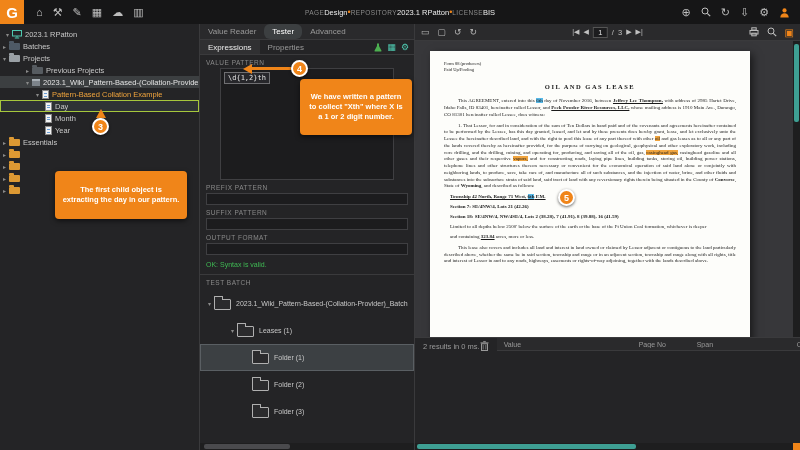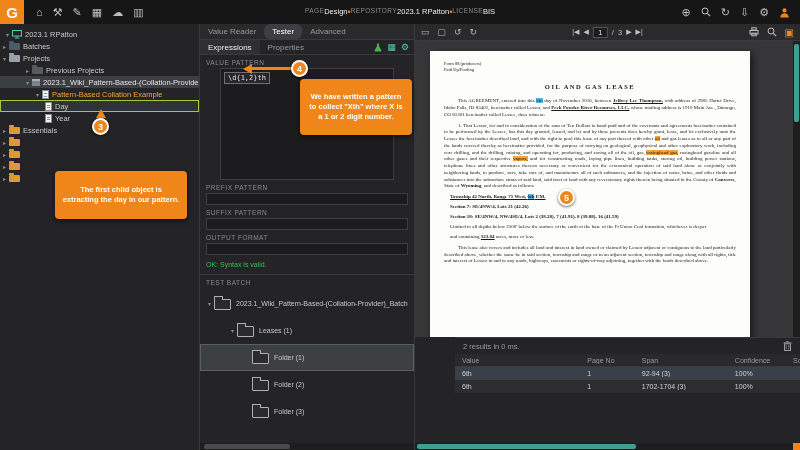--- a/index.html
+++ b/index.html
@@ -4,21 +4,21 @@
 <style>
   *{margin:0;padding:0;box-sizing:border-box;}
   html,body{width:800px;height:450px;overflow:hidden;background:#161617;font-family:"Liberation Sans",sans-serif;}
   .app{position:relative;width:800px;height:450px;background:#242426;color:#c8c8c8;font-size:8px;overflow:hidden;}
 
   
   .topbar{position:absolute;top:0;left:0;width:800px;height:24px;background:#161617;display:flex;align-items:center;z-index:6;}
   .logo{width:24px;height:24px;background:#f08519;color:#fff;font-weight:bold;font-size:15px;display:flex;align-items:center;justify-content:center;cursor:pointer;}
   .tb-icons{display:flex;gap:10px;margin-left:12px;color:#bdbdbd;font-size:11px;align-items:center;}
   .tb-icons span{cursor:pointer;}
-  .tb-crumbs{position:absolute;left:50%;transform:translateX(-50%);display:flex;white-space:nowrap;}
+  .tb-crumbs{position:absolute;left:50%;transform:translateX(-50%);display:flex;align-items:center;white-space:nowrap;}
   .crumb-label{color:#8a8a8a;font-size:6.5px;letter-spacing:.4px;}
   .crumb-value{color:#ececec;font-size:7.5px;}
   .dot{color:#f08519;font-size:9px;}
   .tb-right{margin-left:auto;display:flex;gap:10px;align-items:center;margin-right:10px;color:#bdbdbd;font-size:11px;}
   .tb-right span{cursor:pointer;display:flex;align-items:center;}
 
   
   .sidebar{position:absolute;top:24px;left:0;width:200px;height:426px;background:#242426;border-right:1px solid #3a3a3c;overflow:hidden;}
   .tree{padding-top:4px;}
   .trow{display:flex;align-items:center;height:12px;white-space:nowrap;overflow:hidden;color:#c8c8c8;font-size:7.5px;cursor:pointer;}
@@ -87,21 +87,21 @@
   .hlo{background:#f0a43d;}
   .bu{font-weight:bold;text-decoration:underline;}
   .b{font-weight:bold;}
   .legal{font-weight:bold;margin:3px 0 0 6px;}
   .legal-u{text-decoration:underline;}
   .limited{margin:4px 0 0 6px;text-align:justify;}
   .containing{margin:3px 0 4px 6px;}
   .vscroll{position:absolute;right:0;top:0;width:7px;height:100%;background:#1e1e1f;}
   .vthumb{position:absolute;top:3px;left:1px;width:5px;height:78px;background:#3e9f93;border-radius:2px;}
 
-  .results{height:106px;background:#242426;border-top:1px solid #3a3a3c;display:flex;flex-direction:column;flex:none;overflow:hidden;margin-left:40px;}
+  .results{height:106px;background:#242426;border-top:1px solid #3a3a3c;display:flex;flex:none;overflow:hidden;}
   .res-head{display:flex;align-items:center;height:16px;padding:0 8px;color:#9a9a9a;font-size:7.5px;flex:none;}
   .res-trash{margin-left:auto;cursor:pointer;display:flex;}
   .rrow{display:flex;height:13px;align-items:center;font-size:7px;color:#d0d0d0;flex:none;}
   .rrow.hdr{color:#9a9a9a;background:#2a2a2c;border-bottom:1px solid #3a3a3c;}
   .rc{padding:0 7px;overflow:hidden;white-space:nowrap;}
   .c-value{width:135px;}.c-page{width:58px;}.c-span{width:100px;}.c-conf{width:62px;}.c-src{flex:1;}
   .rrow.r0{background:#394049;}
   .rrow.r1{background:#2b2d2f;}
   .hscroll{height:7px;background:#1e1e1f;position:relative;flex:none;}
   .hthumb{position:absolute;left:2px;top:1px;height:5px;width:57%;background:#3e9f93;border-radius:2px;}
@@ -196,20 +196,24 @@
         <span class="exp">▾</span>
         <span class="dicon"></span>
         <span class="tlabel">Pattern-Based Collation Example</span>
       </div>
       <div class="trow d4 outlined">
         <span class="dicon"></span>
         <span class="tlabel">Day</span>
       </div>
       <div class="trow d4">
         <span class="dicon"></span>
+        <span class="tlabel">Month</span>
+      </div>
+      <div class="trow d4">
+        <span class="dicon"></span>
         <span class="tlabel">Year</span>
       </div>
       <div class="trow d1">
         <span class="exp">▸</span>
         <span class="fold f-orange"></span>
         <span class="tlabel">Essentials</span>
       </div>
       <div class="trow d1">
         <span class="exp">▸</span>
         <span class="fold f-orange"></span>

